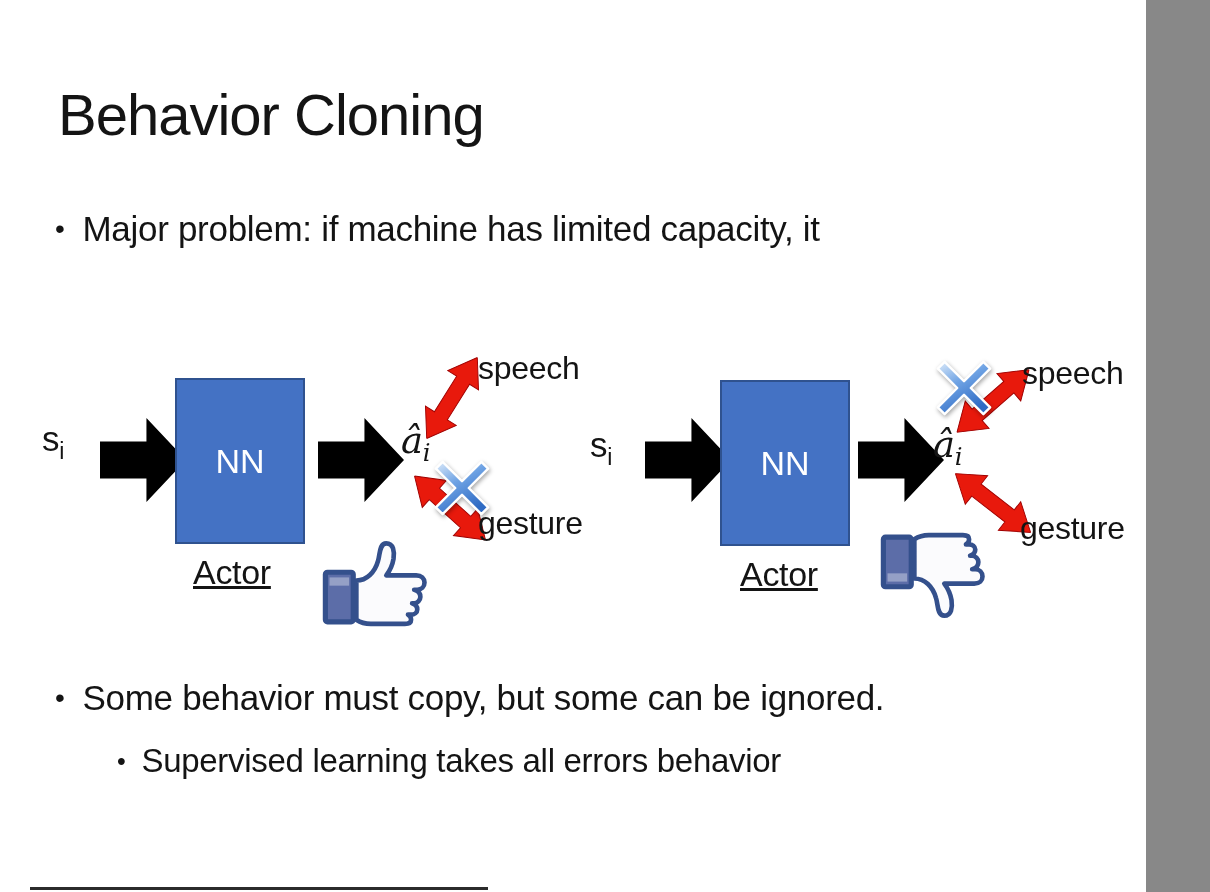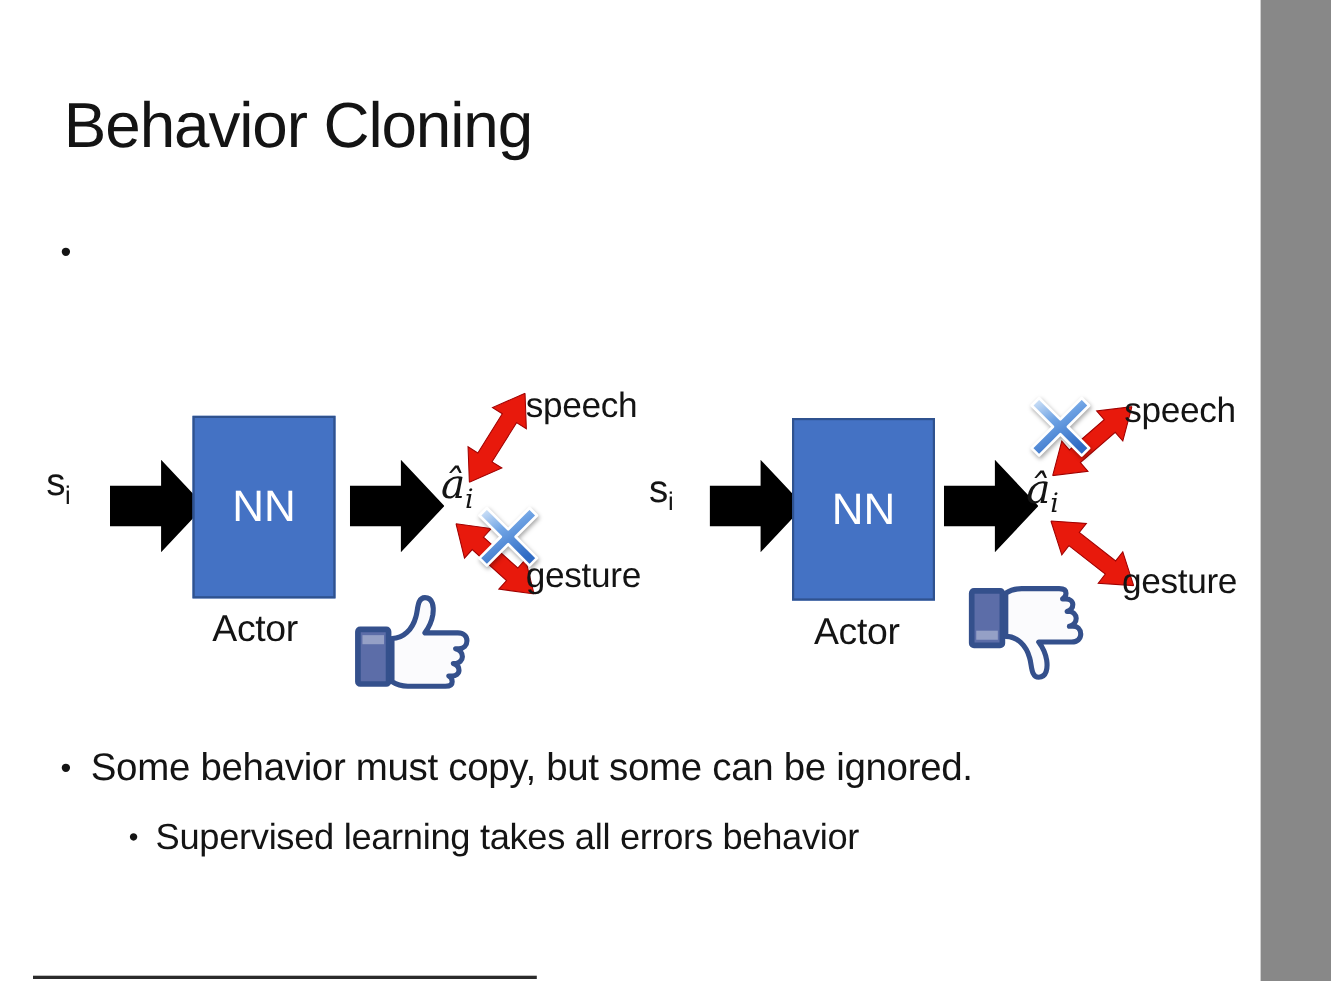--- a/index.html
+++ b/index.html
@@ -39,23 +39,23 @@
   .a-label {
     font-family:"DejaVu Serif", serif;
     font-style:italic; font-size:37px;
   }
   .nn-box {
     position:absolute; width:130px; height:166px;
     background:var(--nn_fill,#4472C4);
     border:2px solid var(--nn_border,#2F528F);
     box-sizing:border-box;
     display:flex; align-items:center; justify-content:center;
-    color:var(--nn_text,#ffffff); font-size:40px;
-  }
-  .actor-label { font-size:34px; }
+    color:var(--nn_text,#ffffff); font-size:34px;
+  }
+  .actor-label { font-size:34px;text-decoration:underline; }
 
   .barrow {
     position:absolute; width:86px; height:84px;
     background:var(--black,#000);
     clip-path:polygon(0% 28%,54% 28%,54% 0%,100% 50%,54% 100%,54% 72%,0% 72%);
   }
   .red-arrow { position:absolute; width:96px; height:42px; }
   .red-arrow svg { width:100%; height:100%; display:block; }
 
   .x-icon { position:absolute; width:62px; height:62px; filter:drop-shadow(1px 2px 2px rgba(0,0,0,.35)); }
@@ -100,21 +100,21 @@
 </style>
 </head>
 <body>
 
 <div class="slide">
 
   <h1 class="abs title">Behavior Cloning</h1>
 
   <div class="abs bullet b1">
     <span class="marker">•</span>
-    <span class="btext"><br></span>
+    <span class="btext"><span>Major problem: if machine has limited capacity, it</span><br></span>
   </div>
 
   <div class="diagram" id="d0">
     <span class="dlabel s-label"><span>s</span><sub>i</sub></span>
 
     <div class="barrow arrow-in"></div>
 
     <div class="nn-box">
       <span>NN</span>
     </div>

